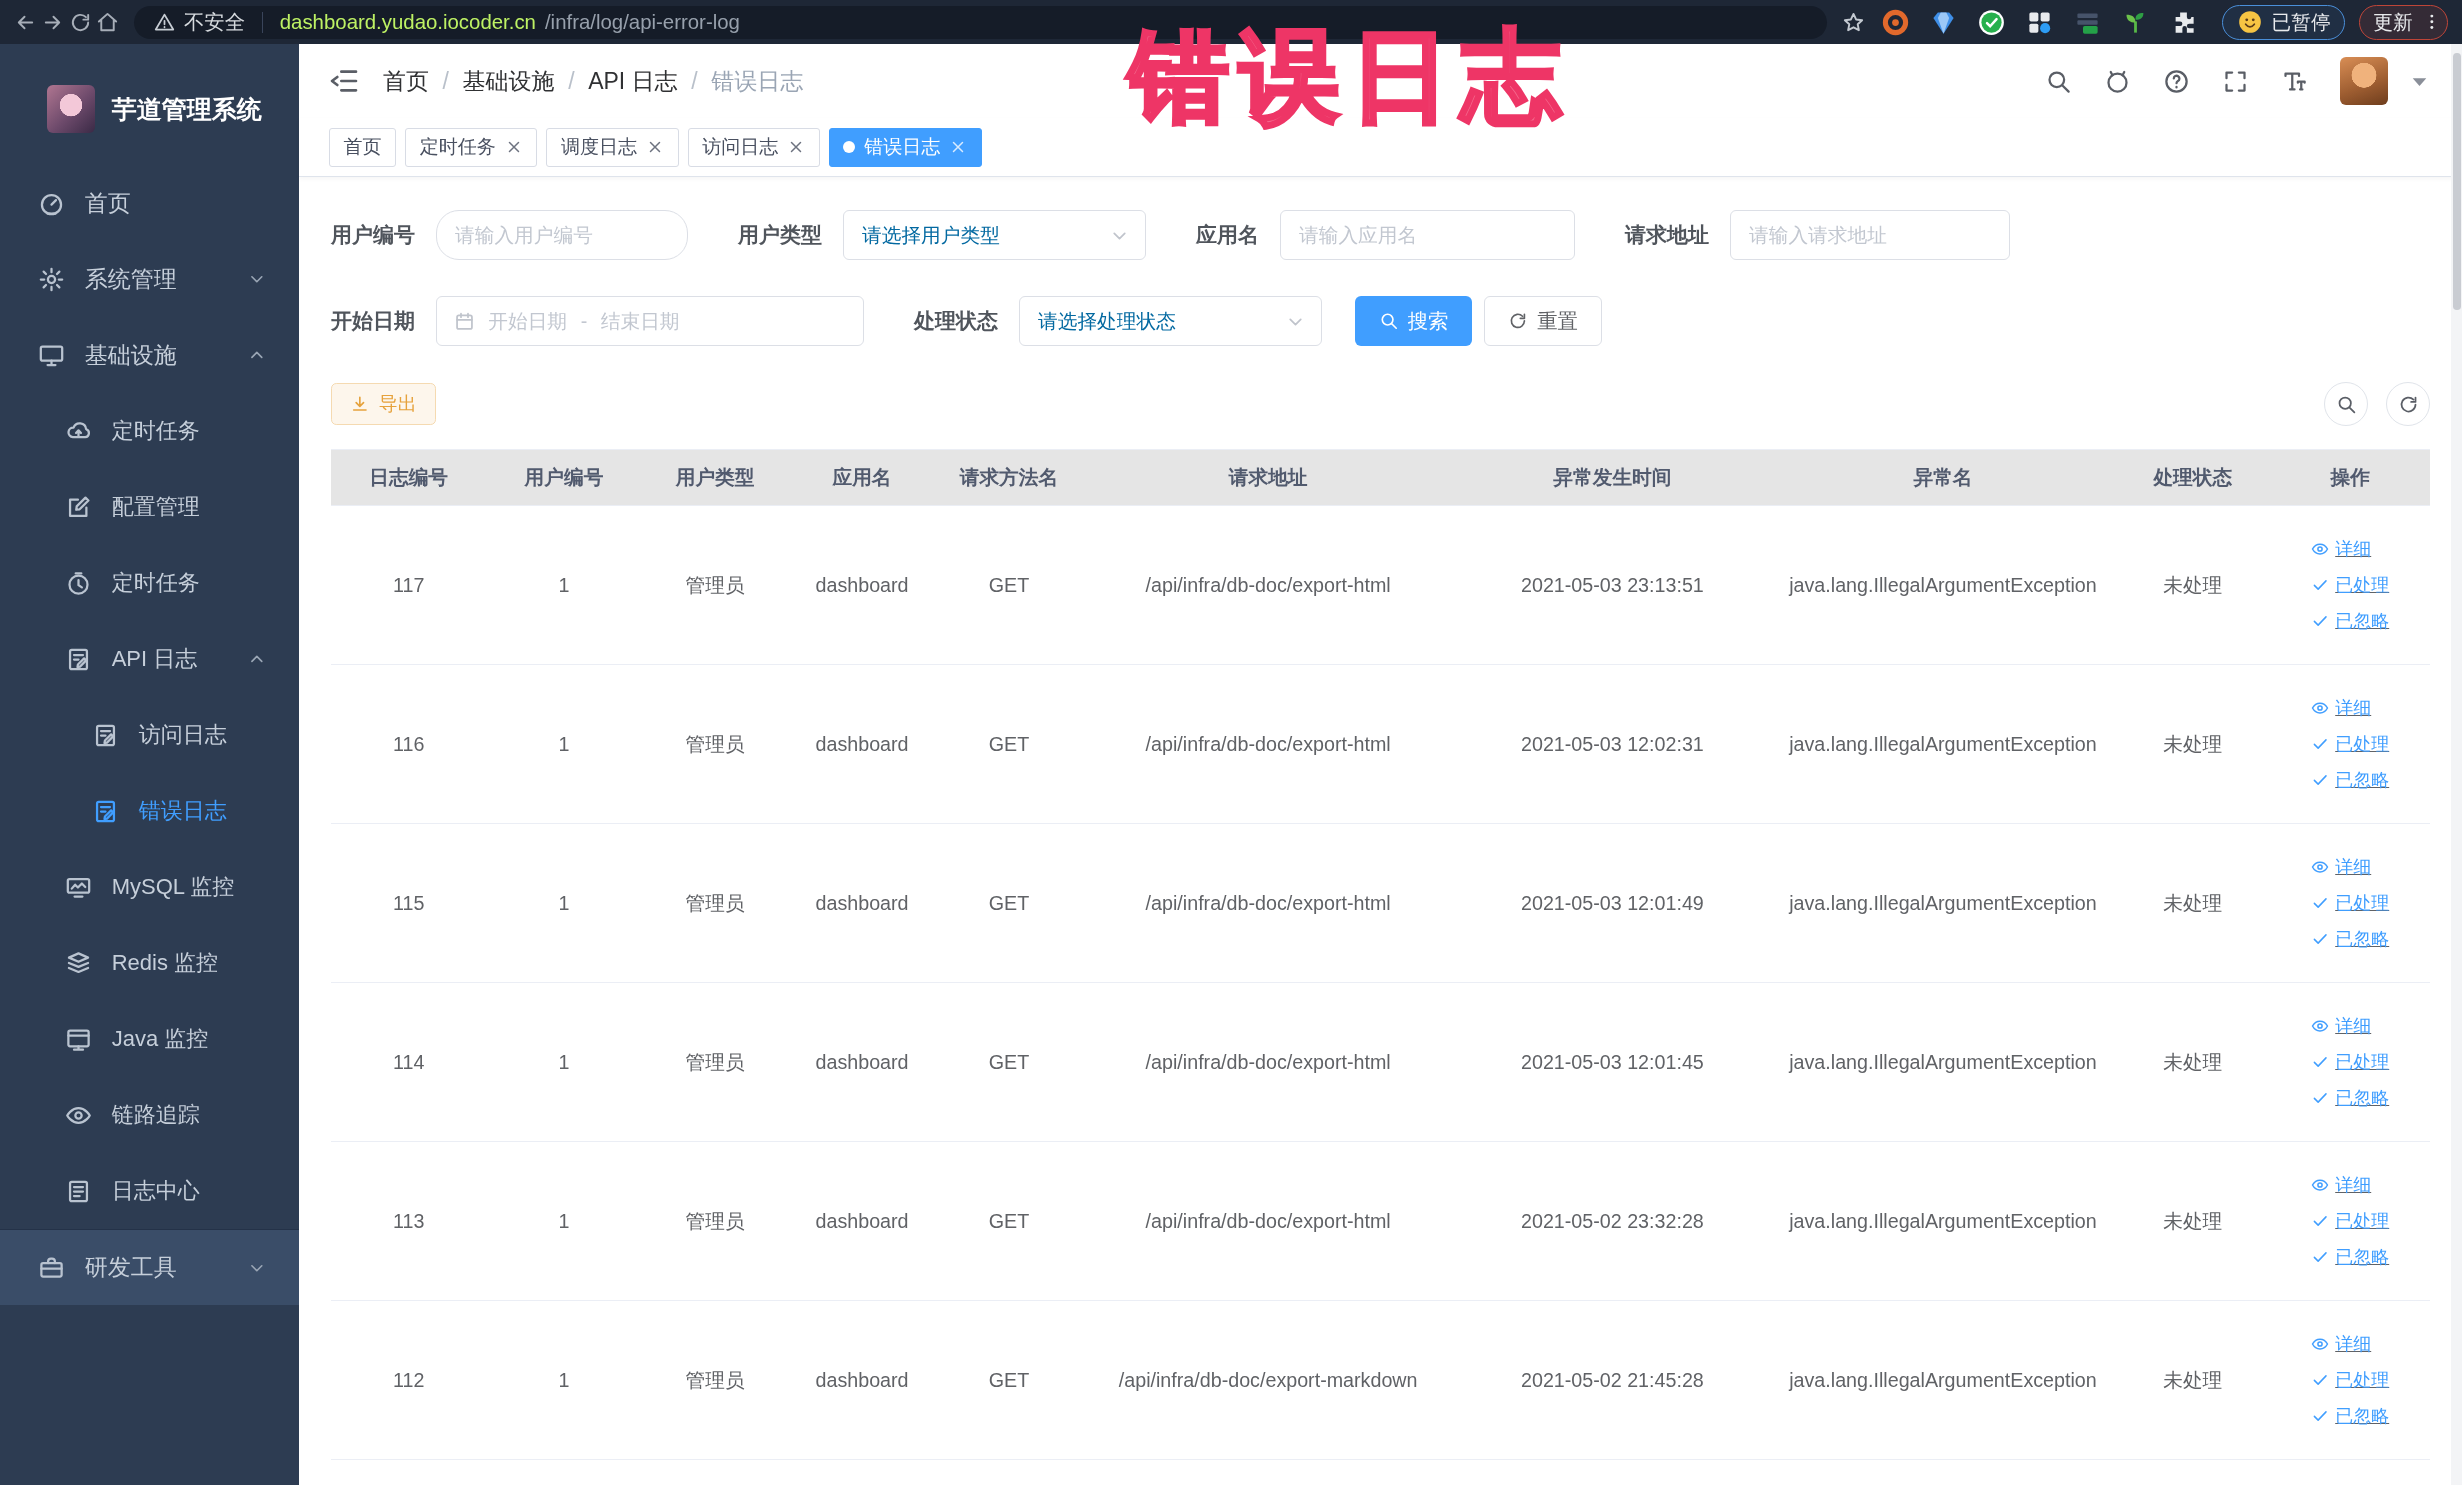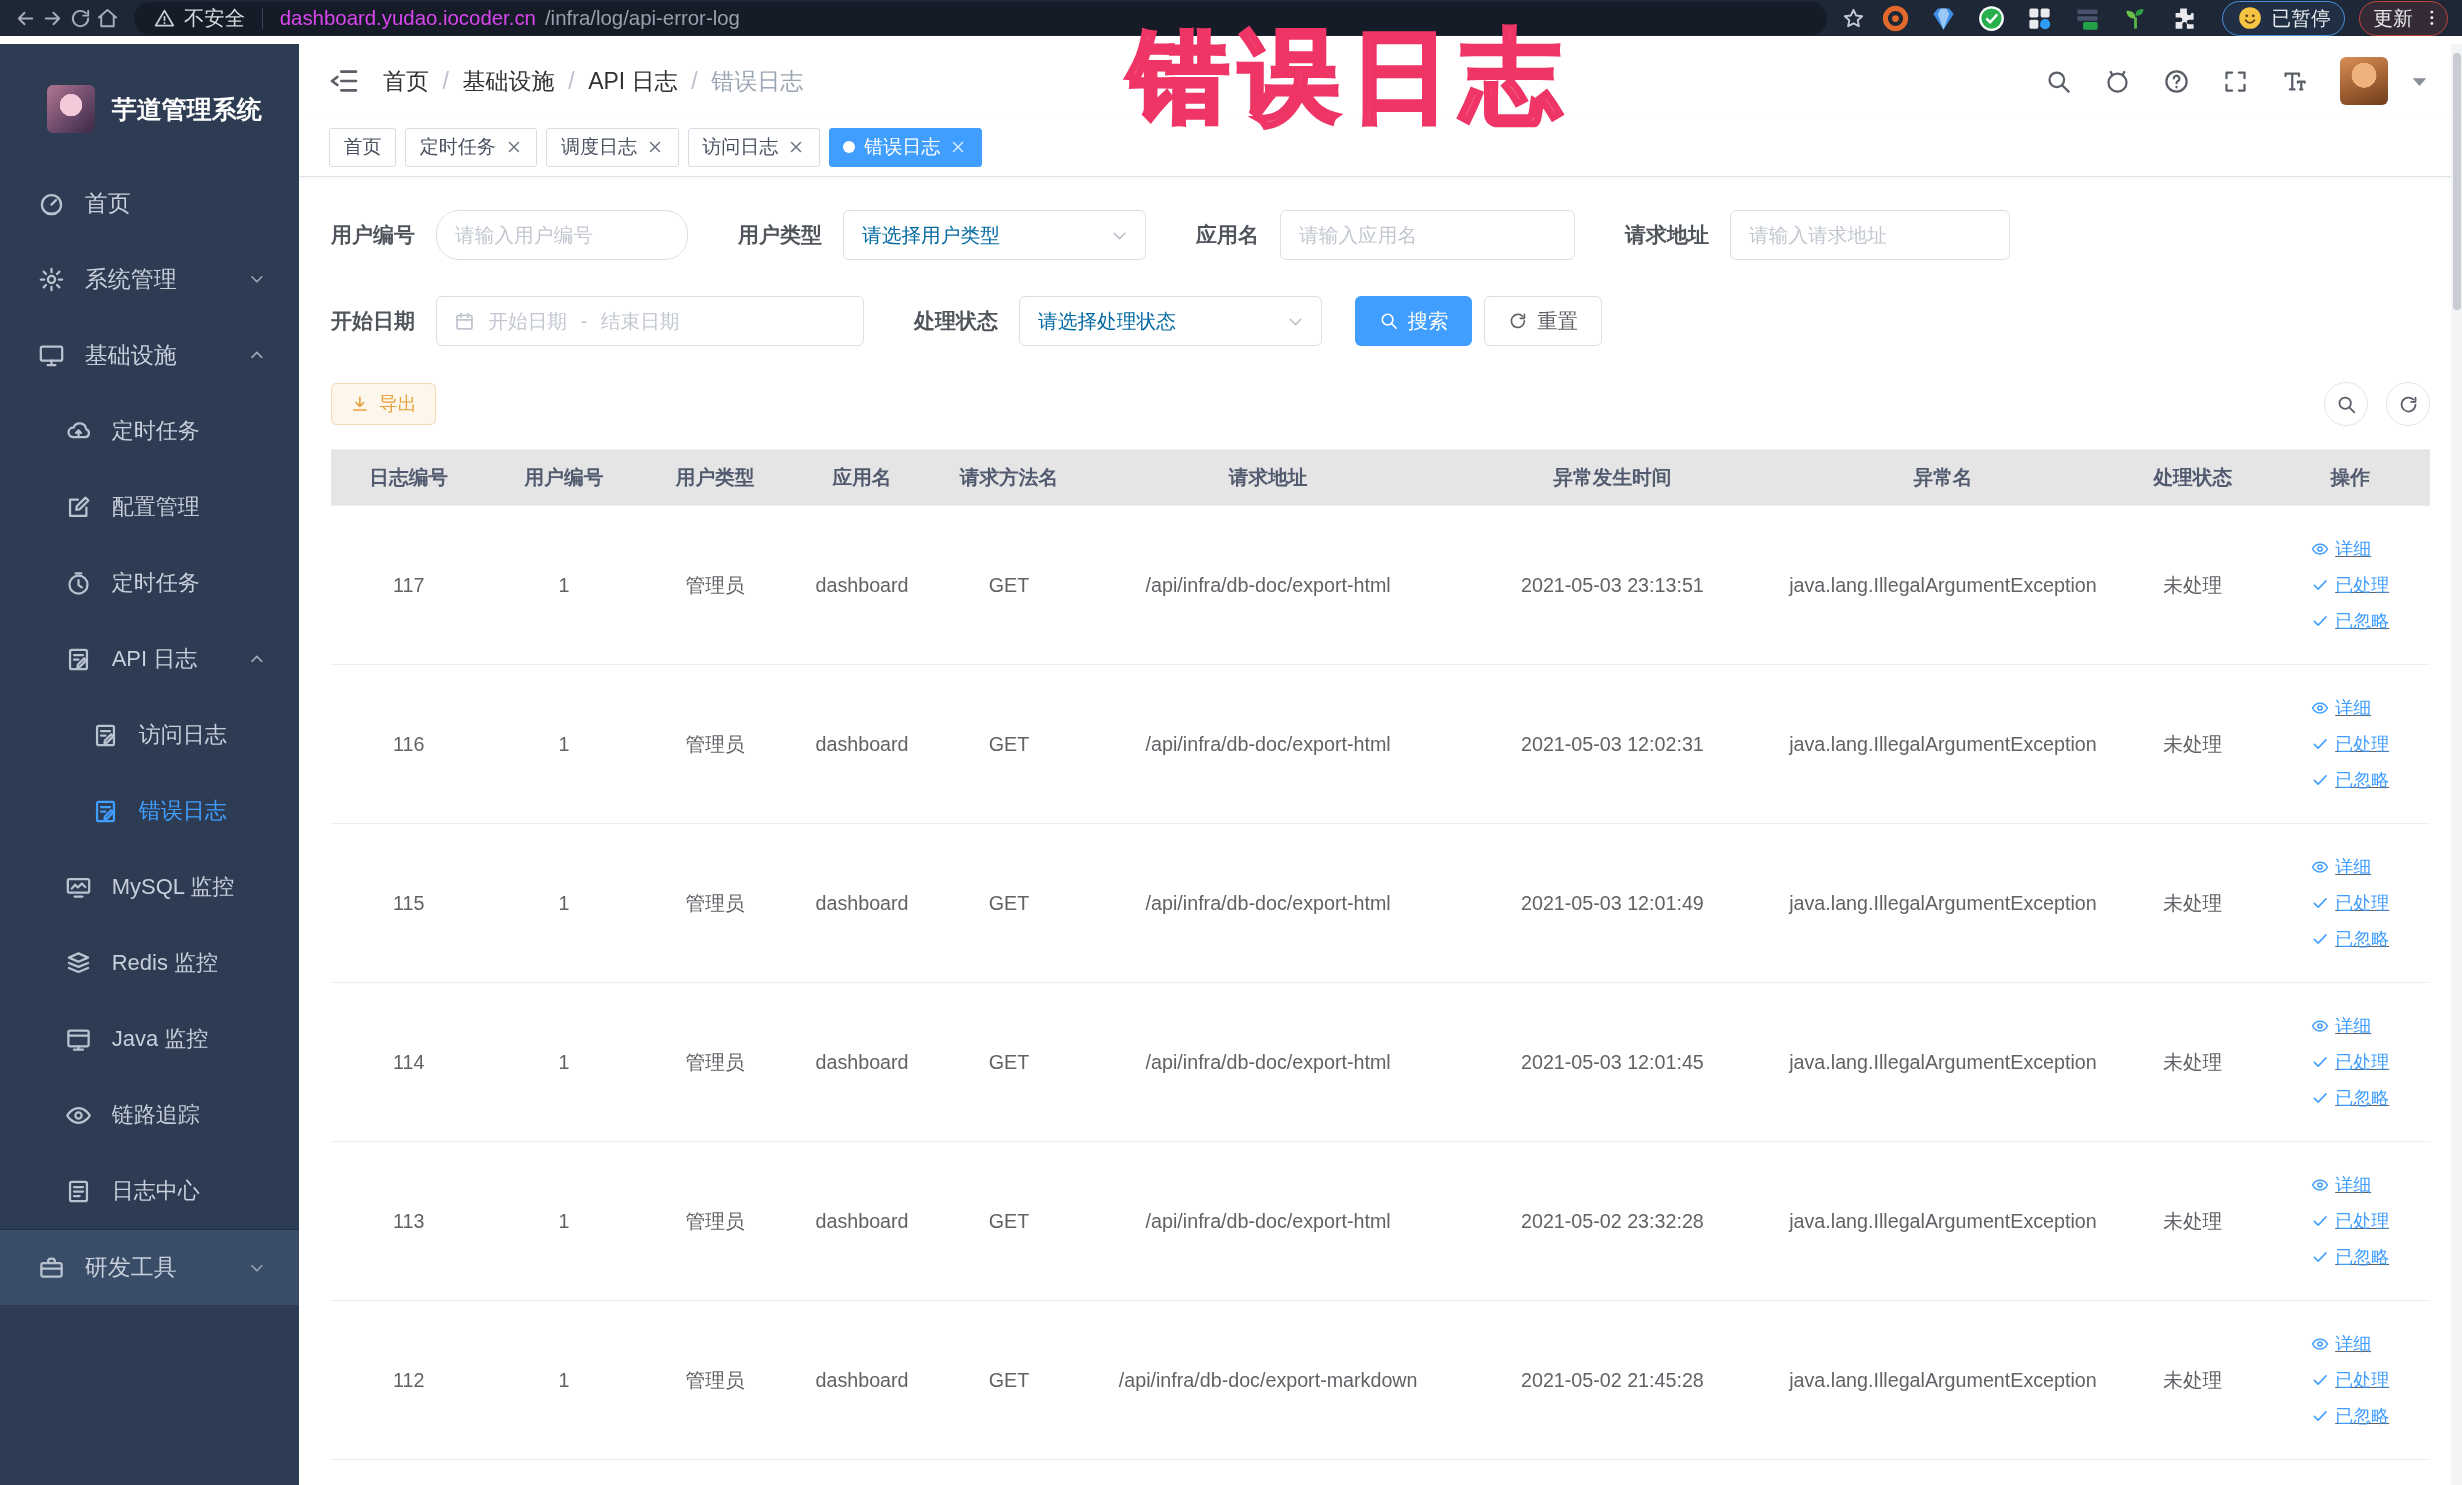--- a/index.html
+++ b/index.html
@@ -1,27 +1,27 @@
 <!DOCTYPE html>
 <html style="font-size:12px"><head>
 <meta charset="utf-8">
 <style>
   html,body{margin:0;padding:0;}
   body{font-family:"Liberation Sans",sans-serif;}
   #screen{position:relative;width:2462px;height:1486px;overflow:hidden;background:#fff;}
 
   
-  .chrome{position:absolute;top:0;left:0;right:0;height:36px;background:#1e2736;display:flex;align-items:center;padding:0 13.6px;box-sizing:border-box;gap:4.5px;z-index:5;}
+  .chrome{position:absolute;top:0;left:0;right:0;height:44px;background:#1e2736;display:flex;align-items:center;padding:0 13.6px;box-sizing:border-box;gap:4.5px;z-index:5;}
   .nav-ic{width:41px;height:35px;display:inline-flex;align-items:center;justify-content:center;color:#a7aeb8;border-radius:50%;}
   .chrome [data-icon]{width:23px;height:23px;display:inline-flex;}
   .omnibox{flex:1;height:33px;background:#151c28;border-radius:16.7px;display:flex;align-items:center;padding:0 19.7px;margin:0 10.6px;gap:9px;font-size:20.4px;min-width:0;}
   .omni-warn{color:#c7cdd4;}
   .sec-label{color:#d6dade;white-space:nowrap;}
   .omni-div{width:1.5px;height:21px;background:#39445a;margin:0 7.6px;flex:none;}
-  .url-host{color:#d946ef;white-space:nowrap;}
+  .url-host{color:#bef264;white-space:nowrap;}
   .url-path{color:#97a0ac;white-space:nowrap;overflow:hidden;text-overflow:ellipsis;}
   .bookmark{color:#c3c9d1;}
   .ext-cluster{display:flex;align-items:center;gap:21px;margin:0 12px;}
   .ext{width:27px;height:27px;display:inline-flex;align-items:center;justify-content:center;}
   .ext svg{width:100%;height:100%;}
   .chip{display:inline-flex;align-items:center;gap:9px;border-radius:756px;padding:3px 13.6px;font-size:19.7px;color:#e8eaed;margin-left:9px;white-space:nowrap;}
   .chip .emo{width:26px;height:26px;display:inline-flex;}
   .chip .emo svg{width:100%;height:100%;}
   .chip-paused{border:1.5px solid #4a8fd9;background:rgba(60,120,200,.10);}
   .chip-update{border:1.5px solid #bf4538;background:rgba(190,70,60,.14);padding-right:6px;}

